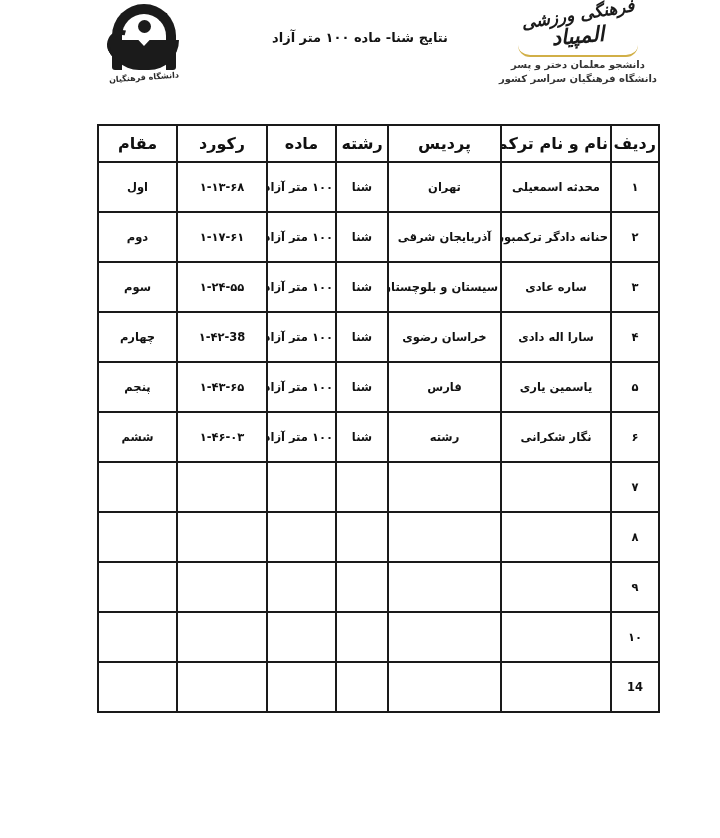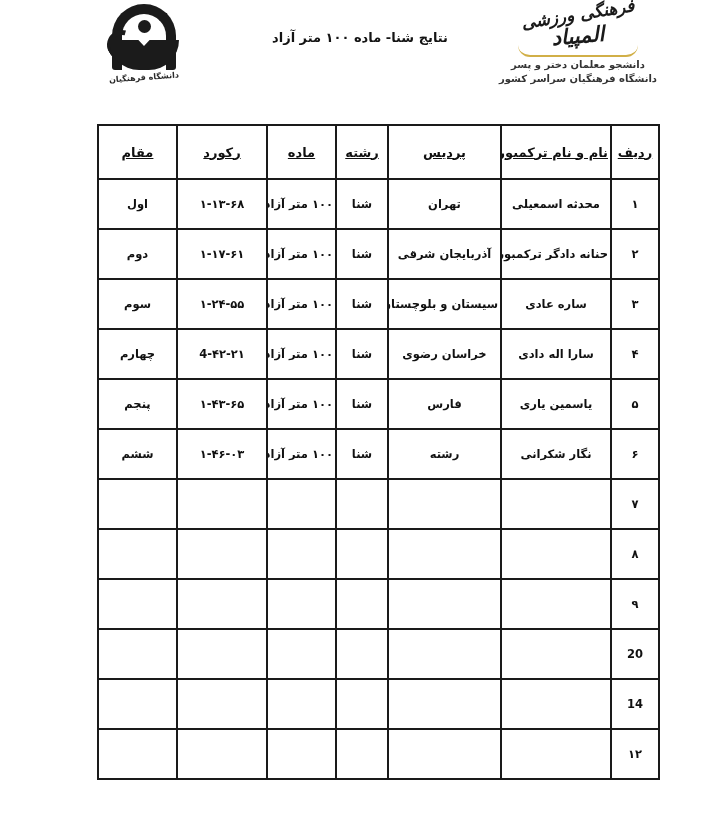--- a/index.html
+++ b/index.html
@@ -169,23 +169,22 @@
     font-size: 11.5px;
     font-weight: bold;
     color: #111111;
     padding: 0 2px;
     height: 50px;
     box-sizing: border-box;
     overflow: hidden;
     white-space: nowrap;
   }
   table.results thead th {
-    height: 54px;
-    font-size: 13px;
-    text-decoration: underline;
+    height: 37px;
+    font-size: 16px;
   }
   
   col.c-radif   { width: 48px; }
   col.c-name    { width: 110px; }
   col.c-campus  { width: 113px; }
   col.c-disc    { width: 52px; }
   col.c-event   { width: 69px; }
   col.c-record  { width: 90px; }
   col.c-rank    { width: 79px; }
 
@@ -270,21 +269,21 @@
           <td>۱۰۰ متر آزاد</td>
           <td class="record-cell">۱-۲۴-۵۵</td>
           <td>سوم</td>
         </tr>
         <tr>
           <td>۴</td>
           <td>سارا اله دادی</td>
           <td>خراسان رضوی</td>
           <td>شنا</td>
           <td>۱۰۰ متر آزاد</td>
-          <td class="record-cell">4-۴۲-۲۱</td>
+          <td class="record-cell">۱-۴۲-38</td>
           <td>چهارم</td>
         </tr>
         <tr>
           <td>۵</td>
           <td>یاسمین یاری</td>
           <td>فارس</td>
           <td>شنا</td>
           <td>۱۰۰ متر آزاد</td>
           <td class="record-cell">۱-۴۳-۶۵</td>
           <td>پنجم</td>
@@ -319,39 +318,30 @@
         <tr>
           <td>۹</td>
           <td class="empty"></td>
           <td class="empty"></td>
           <td class="empty"></td>
           <td class="empty"></td>
           <td class="record-cell empty"></td>
           <td class="empty"></td>
         </tr>
         <tr>
-          <td>20</td>
+          <td>۱۰</td>
           <td class="empty"></td>
           <td class="empty"></td>
           <td class="empty"></td>
           <td class="empty"></td>
           <td class="record-cell empty"></td>
           <td class="empty"></td>
         </tr>
         <tr>
           <td>14</td>
-          <td class="empty"></td>
-          <td class="empty"></td>
-          <td class="empty"></td>
-          <td class="empty"></td>
-          <td class="record-cell empty"></td>
-          <td class="empty"></td>
-        </tr>
-        <tr>
-          <td>۱۲</td>
           <td class="empty"></td>
           <td class="empty"></td>
           <td class="empty"></td>
           <td class="empty"></td>
           <td class="record-cell empty"></td>
           <td class="empty"></td>
         </tr>
       </tbody>
   </table>
 </div>

